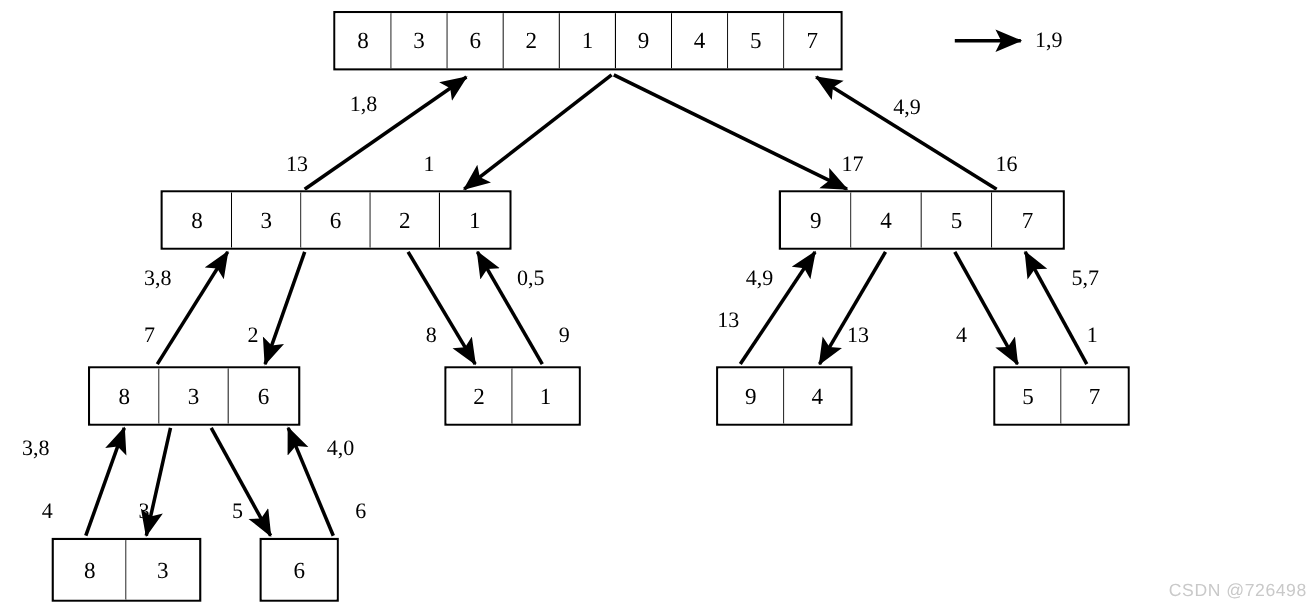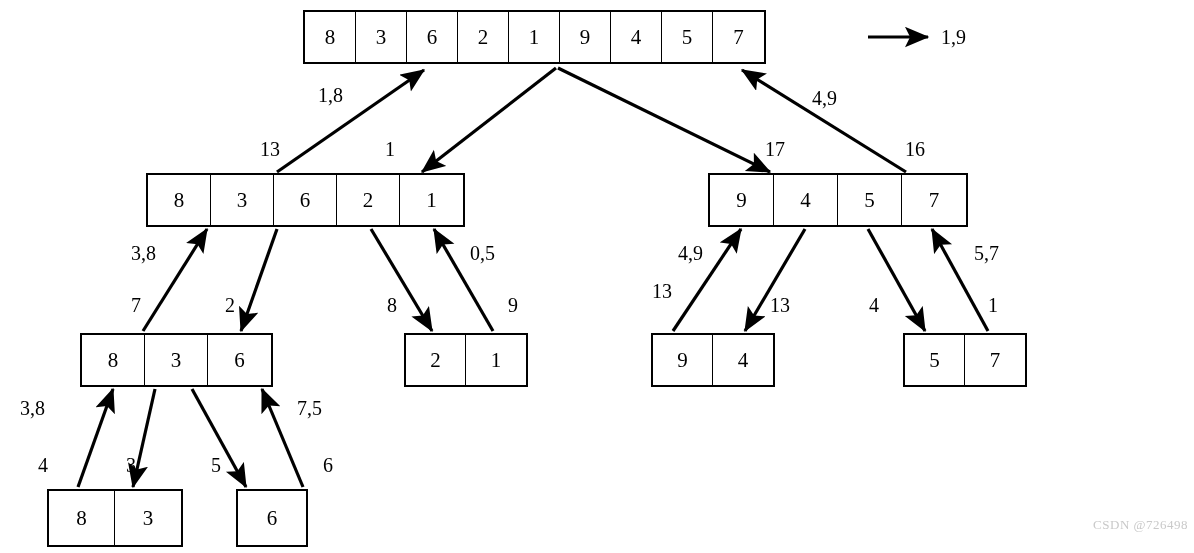--- a/index.html
+++ b/index.html
@@ -48,23 +48,23 @@
     left: 0;
     top: 0;
     width: 1194px;
     height: 553px;
     z-index: 2;
     pointer-events: none;
   }
   .watermark {
     position: absolute;
     right: 6px;
-    bottom: 20px;
-    font-family: Liberation Serif, serif;
-    font-size: 13px;
+    bottom: 6px;
+    font-family: Liberation Sans, sans-serif;
+    font-size: 16px;
     color: #c9c9c9;
     letter-spacing: 0.5px;
     z-index: 5;
   }
 </style>
 </head>
 <body>
 
 <div id="stage">
 
@@ -162,18 +162,18 @@
       <div class="edge-label" style="left: 678px; top: 243px;">4,9</div>
       <div class="edge-label" style="left: 652px; top: 281px;">13</div>
       <div class="edge-label" style="left: 770px; top: 295px;">13</div>
       <div class="edge-label" style="left: 869px; top: 295px;">4</div>
       <div class="edge-label" style="left: 988px; top: 295px;">1</div>
       <div class="edge-label" style="left: 941px; top: 243px; margin-left: 33px;">5,7</div>
       <div class="edge-label" style="left: 20px; top: 398px;">3,8</div>
       <div class="edge-label" style="left: 38px; top: 455px;">4</div>
       <div class="edge-label" style="left: 126px; top: 455px;">3</div>
       <div class="edge-label" style="left: 211px; top: 455px;">5</div>
-      <div class="edge-label" style="left: 297px; top: 398px;">7,5</div>
+      <div class="edge-label" style="left: 297px; top: 398px;">4,0</div>
       <div class="edge-label" style="left: 323px; top: 455px;">6</div>
     </div>
 
   <div class="watermark">CSDN @726498</div>
 </div>
 
 </body></html>

